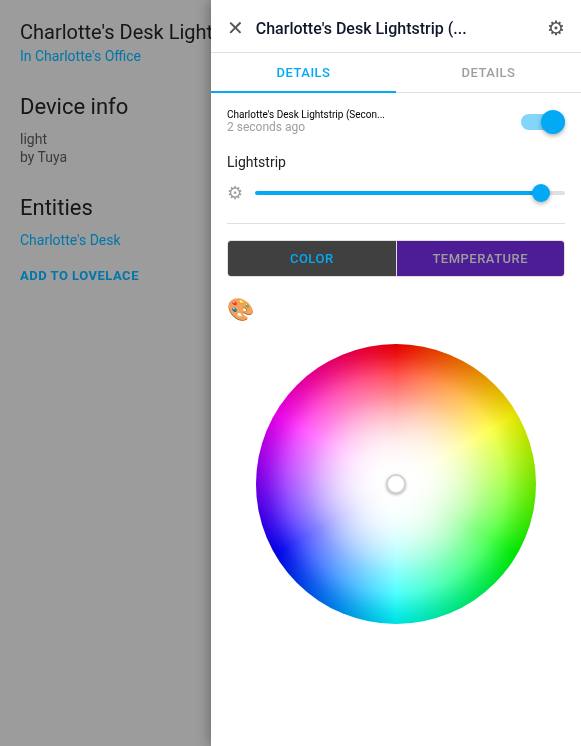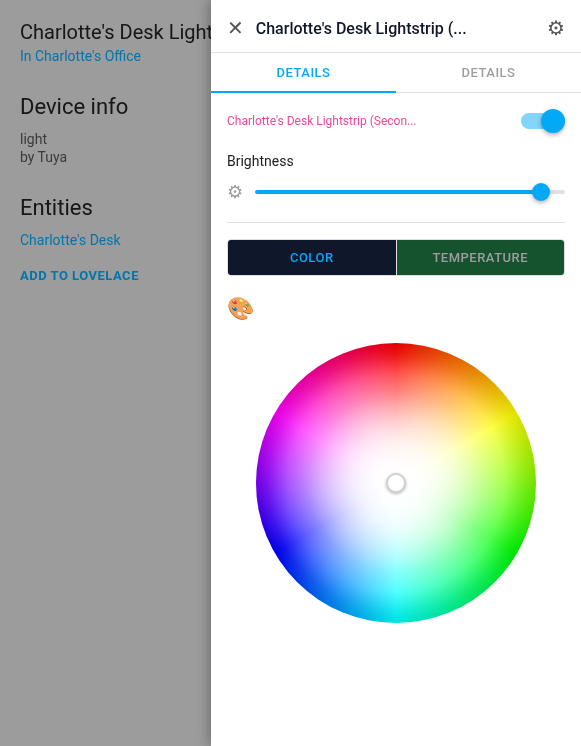--- a/index.html
+++ b/index.html
@@ -161,22 +161,22 @@
     
     .device-row {
       display: flex;
       align-items: center;
       margin-bottom: 20px;
     }
     .device-info {
       flex: 1;
     }
     .device-name {
-      font-size: 12px;
-      color: #ec4899;
+      font-size: 10px;
+      color: #000000;
     }
     .device-time {
       font-size: 12px;
       color: #9e9e9e;
     }
 
     
     .toggle {
       position: relative;
       width: 44px;
@@ -256,25 +256,25 @@
       margin-bottom: 20px;
     }
     .ct-btn {
       flex: 1;
       text-align: center;
       padding: 10px 0;
       font-size: 13px;
       font-weight: 500;
       letter-spacing: 0.5px;
       cursor: pointer;
-      background: #14532d;
+      background: #4c1d95;
       color: #9e9e9e;
     }
     .ct-btn.active {
-      background: #0f172a;
+      background: #404040;
       color: #03a9f4;
     }
     .ct-btn:first-child {
       border-right: 1px solid #e0e0e0;
     }
 
     
     .palette-icon {
       font-size: 22px;
       color: #555;
@@ -341,28 +341,29 @@
     <div class="modal-tabs">
       <div class="modal-tab active">DETAILS</div>
       <div class="modal-tab">DETAILS</div>
     </div>
 
     <div class="modal-body">
 
       <div class="device-row">
         <div class="device-info">
           <div class="device-name">Charlotte's Desk Lightstrip (Secon...</div>
+          <div class="device-time">2 seconds ago</div>
         </div>
         <div class="toggle">
           <div class="toggle-track"></div>
           <div class="toggle-thumb"></div>
         </div>
       </div>
 
-      <div class="brightness-label">Brightness</div>
+      <div class="brightness-label">Lightstrip</div>
       <div class="brightness-row">
         <span class="gear-icon">⚙</span>
         <input type="range" class="brightness-slider" min="0" max="100" value="95" style="">
       </div>
 
       <div class="divider"></div>
 
       <div class="color-temp-row">
         <div class="ct-btn active">COLOR</div>
         <div class="ct-btn">TEMPERATURE</div>

